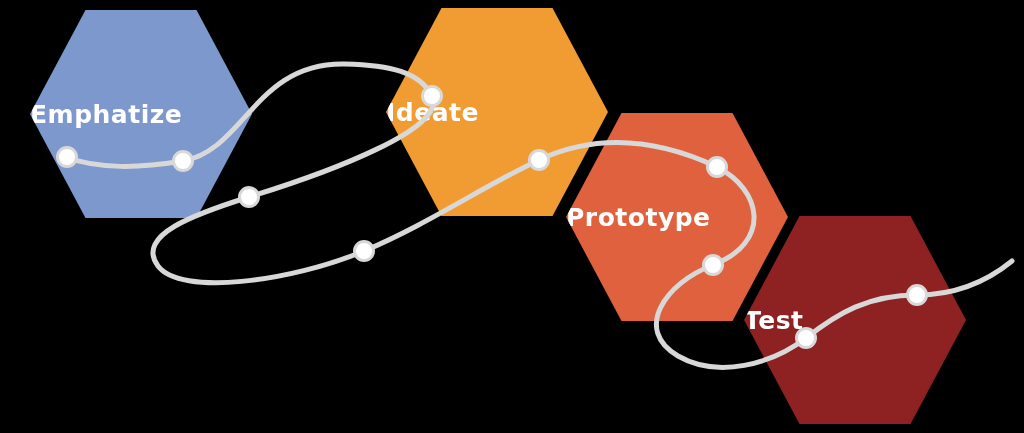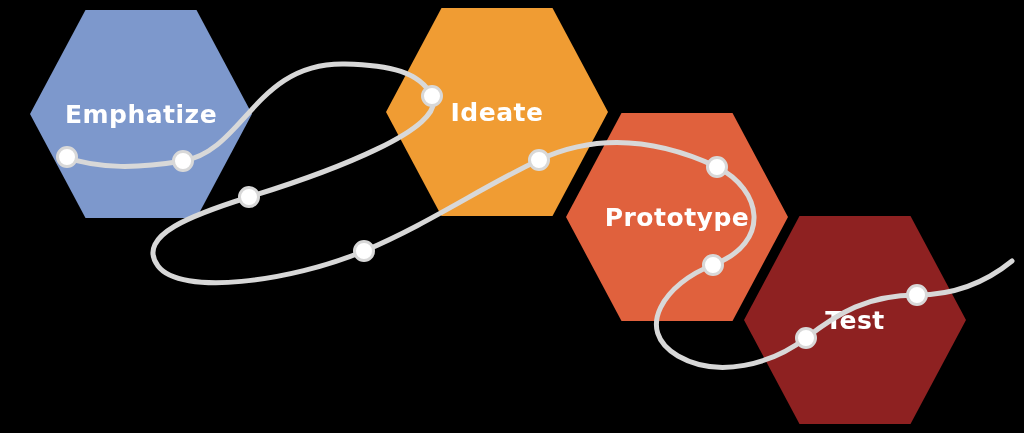--- a/index.html
+++ b/index.html
@@ -13,21 +13,21 @@
     overflow: hidden;
     font-family: "DejaVu Sans", "Liberation Sans", sans-serif;
   }
   .hex {
     position: absolute;
     width: 222px;
     height: 208px;
     clip-path: polygon(25% 0%, 75% 0%, 100% 50%, 75% 100%, 25% 100%, 0% 50%);
     display: flex;
     align-items: center;
-    justify-content: center;
+    justify-content: flex-start;
   }
   .hex-0 { left: 30px;  top: 10px;  }
   .hex-1 { left: 205px; top: 113px; }
   .hex-2 { left: 386px; top: 8px;   }
   .hex-3 { left: 566px; top: 113px; }
   .hex-4 { left: 744px; top: 216px; }
   .hex-label {
     font-size: 25px;
     font-weight: bold;
     letter-spacing: 0.5px;

